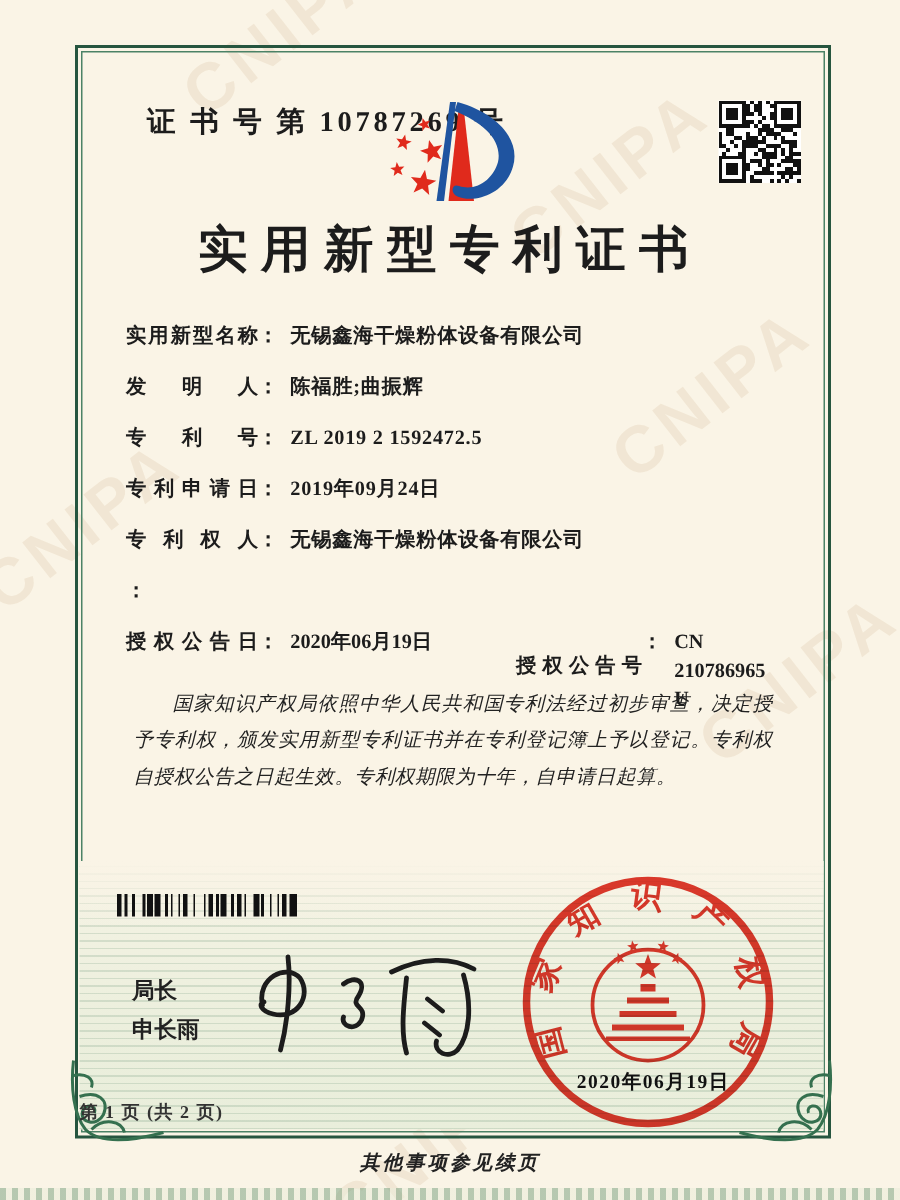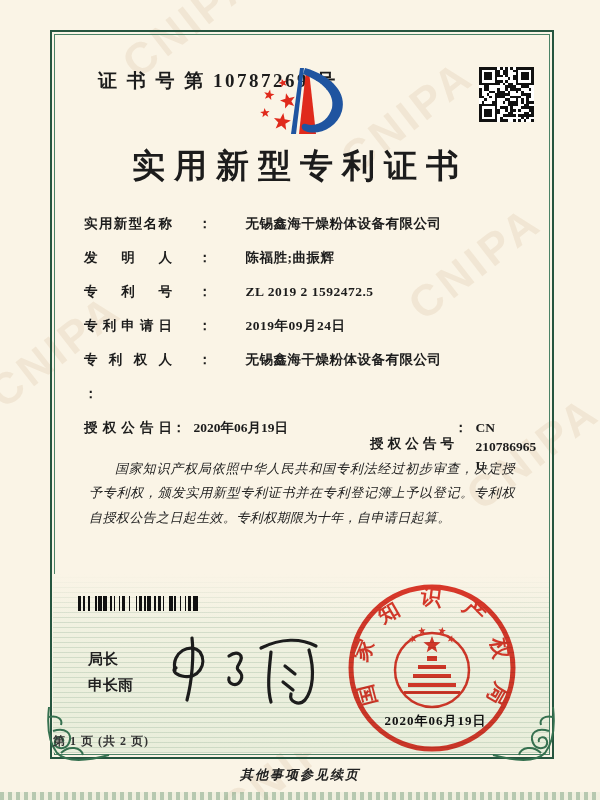--- a/index.html
+++ b/index.html
@@ -18,41 +18,41 @@
   .frame{position:absolute;left:50px;top:30px;width:500px;height:725px;
     border:2px solid #26553f;z-index:1;}
   .frame-inner{position:absolute;inset:2px;border:1px solid #4b8266;}
   .cert-no{position:absolute;left:84px;top:68px;font-size:19px;letter-spacing:2.5px;
     font-weight:600;z-index:5;margin-left:14px;}
   .logo{position:absolute;left:243px;top:56px;z-index:5;}
   .qr{position:absolute;left:479px;top:67px;width:55px;height:55px;z-index:5;background:#fff;}
   .title{position:absolute;left:0;right:0;top:144px;text-align:center;
     font-size:33px;font-weight:bold;letter-spacing:9px;z-index:5;}
   .fields{position:absolute;left:84px;right:80px;top:214px;z-index:5;}
-  .frow{display:flex;line-height:19px;margin-bottom:15px;font-size:13.5px;font-weight:600;gap:26px;}
+  .frow{display:flex;line-height:19px;margin-bottom:15px;font-size:13.5px;font-weight:600;}
   .flabel{width:88px;text-align:justify;text-align-last:justify;flex:none;}
   .fcolon{flex:none;margin-right:8px;}
   .fvalue{flex:1;letter-spacing:0.5px;}
   .frow.double .group2{margin-left:24px;display:flex;}
   .frow.double .group1{display:flex;width:236px;flex:none;}
   .flabel2{width:84px;text-align:justify;text-align-last:justify;flex:none;margin-top:16px;}
   .paras{position:absolute;left:84px;right:80px;top:452px;z-index:5;
     font-size:13px;line-height:1.88;font-style:italic;text-align:justify;
     letter-spacing:0.4px;color:#222;}
   .paras p{margin:5px;text-indent:2em;}
   .panel{position:absolute;left:53px;top:574px;width:496px;height:179px;z-index:2;
     background:
       repeating-linear-gradient(0deg, rgba(95,140,110,0.20) 0 1px, rgba(0,0,0,0) 1px 5px),
       linear-gradient(180deg,#f5f3e4 0%,#ecefdd 60%,#e9eedb 100%);}
   .panel:before{content:"";position:absolute;left:0;right:0;top:0;height:46px;
     background:linear-gradient(180deg,#faf4e6 0%,rgba(250,244,230,0) 100%);}
   .barcode{position:absolute;left:25px;top:22px;height:15px;display:flex;z-index:3;}
   .barcode span{display:block;height:100%;}
   .commissioner{position:absolute;left:35px;top:74px;z-index:3;
-    font-family:Liberation Mono, monospace;
+    font-family:Liberation Sans, sans-serif;
     font-weight:bold;font-size:15px;line-height:26px;color:#222;}
   .signature{position:absolute;left:108px;top:52px;z-index:3;}
   .seal{position:absolute;left:293px;top:8px;z-index:3;mix-blend-mode:multiply;opacity:0.93;}
   .seal-date{position:absolute;left:315px;top:138px;width:135px;text-align:center;
     font-size:13px;font-weight:bold;color:#111;z-index:4;letter-spacing:1px;}
   .page-info{position:absolute;left:0;right:0;bottom:3px;text-align:left;
     font-size:12px;font-weight:600;color:#333;z-index:4;letter-spacing:1px;}
   .flourish{position:absolute;bottom:-10px;z-index:3;color:#35704f;}
   .flourish.left{left:-10px;}
   .flourish.right{right:-10px;transform:scaleX(-1);}

